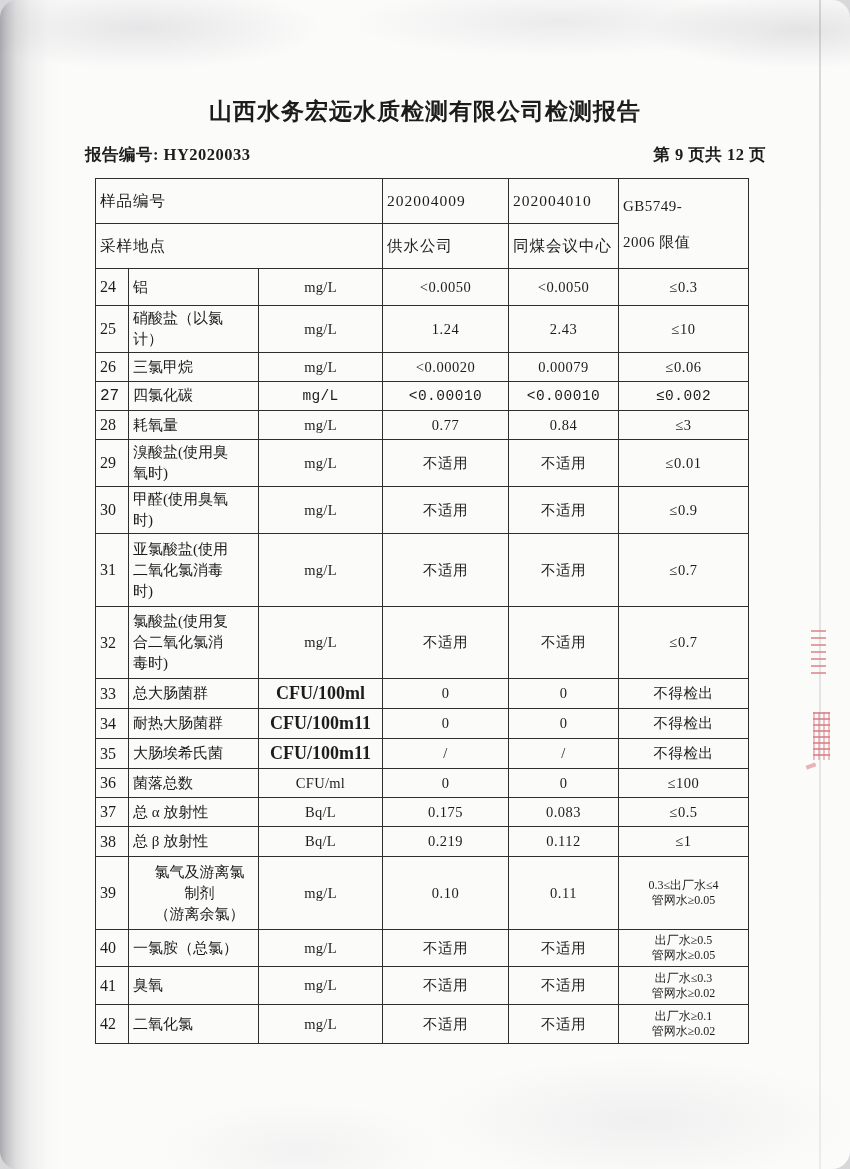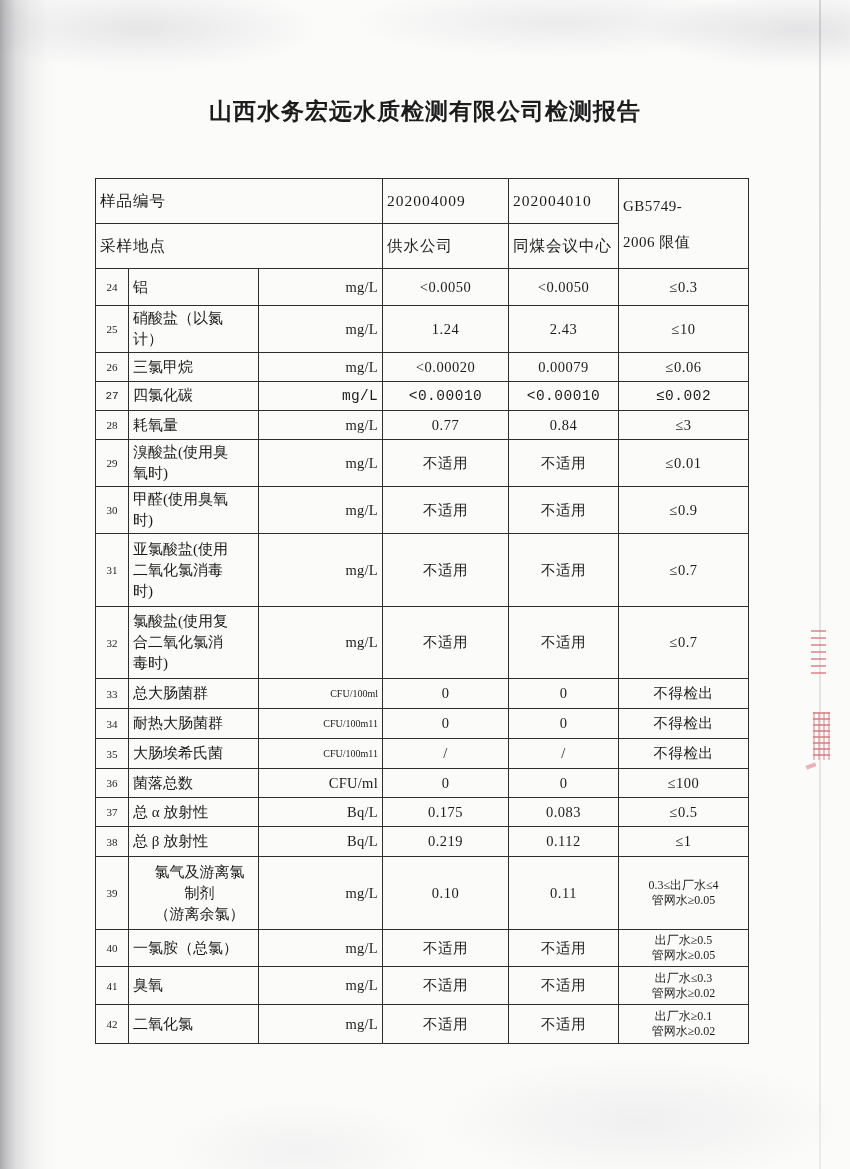--- a/index.html
+++ b/index.html
@@ -12,20 +12,21 @@
   .page{
     position:relative;width:850px;height:1169px;
     color:#1c1c1c;
     background:
       radial-gradient(ellipse 260px 60px at 140px 28px, rgba(120,120,135,.16), transparent 70%),
       radial-gradient(ellipse 300px 50px at 560px 22px, rgba(120,120,135,.12), transparent 70%),
       radial-gradient(ellipse 220px 55px at 800px 30px, rgba(120,120,135,.18), transparent 70%),
       radial-gradient(ellipse 300px 90px at 640px 1120px, rgba(140,140,150,.10), transparent 70%),
       radial-gradient(ellipse 200px 70px at 300px 1150px, rgba(140,140,150,.08), transparent 70%),
       linear-gradient(90deg,#a9a9ad 0px,#c2c2c5 6px,#dededf 16px,#efefef 30px,#f9f9f8 48px,#fbfbfa 60px);
+    border-radius: 18px;
   }
   .page::after{ 
     content:"";position:absolute;top:0;left:819px;width:2px;height:100%;
     background:linear-gradient(180deg,rgba(150,150,155,.35),rgba(150,150,155,.15));
   }
   .title{
     position:absolute;top:96px;left:0;width:850px;margin:0;
     text-align:center;font-size:23px;font-weight:700;letter-spacing:1px;
   }
   .meta-row{
@@ -39,25 +40,25 @@
   }
   table.report th,table.report td{
     border:1.8px solid #2e2e2e;
     vertical-align:middle;
     padding:2px 4px;
     font-weight:400;
     background:transparent;
   }
   thead th{height:40px;font-size:15.5px;text-align:left;letter-spacing:1px;}
   th.limit-head{font-size:15px;letter-spacing:.5px;line-height:36px;padding:0;}
-  .c-no{text-align:center;font-size:11px;}
+  .c-no{text-align:left;font-size:16px;}
   .c-item{text-align:left;padding-left:10px;font-size:15px;line-height:21px;white-space:pre-line;}
   .c-item.center{text-align:center;padding-left:16px;}
-  .c-unit{text-align:right;font-size:14.5px;letter-spacing:.3px;margin-left:48px;}
-  .c-unit.small{font-size:10px;letter-spacing:0;}
+  .c-unit{text-align:center;font-size:14.5px;letter-spacing:.3px;margin-left:48px;}
+  .c-unit.small{font-size:18px;letter-spacing:0;font-weight:bold;}
   .c-val{text-align:center;font-size:14.5px;letter-spacing:.5px;}
   .c-limit{text-align:center;font-size:14.5px;letter-spacing:.5px;white-space:pre-line;}
   .c-limit.two-line{font-size:12px;line-height:15px;letter-spacing:0;}
   
   .stamp-frag{position:absolute;opacity:.55;filter:blur(.7px);}
   .stamp-frag.f1{
     left:811px;top:630px;width:15px;height:44px;
     background:repeating-linear-gradient(180deg,rgba(200,30,40,.75) 0 2px,transparent 2px 7px);
   }
   .stamp-frag.f2{
@@ -71,20 +72,24 @@
     background:rgba(200,30,40,.6);transform:rotate(-20deg);
   }
 </style>
 </head>
 <body>
 
 <div class="page">
 
   <h1 class="title">山西水务宏远水质检测有限公司检测报告</h1>
 
+  <div class="meta-row">
+    <span>报告编号: HY2020033</span>
+    <span>第 9 页共 12 页</span>
+  </div>
 
   <table class="report">
     <colgroup>
       <col style="width:33px">
         <col style="width:130px">
         <col style="width:124px">
       <col style="width:126px">
         <col style="width:110px">
         <col style="width:130px">
     </colgroup>

